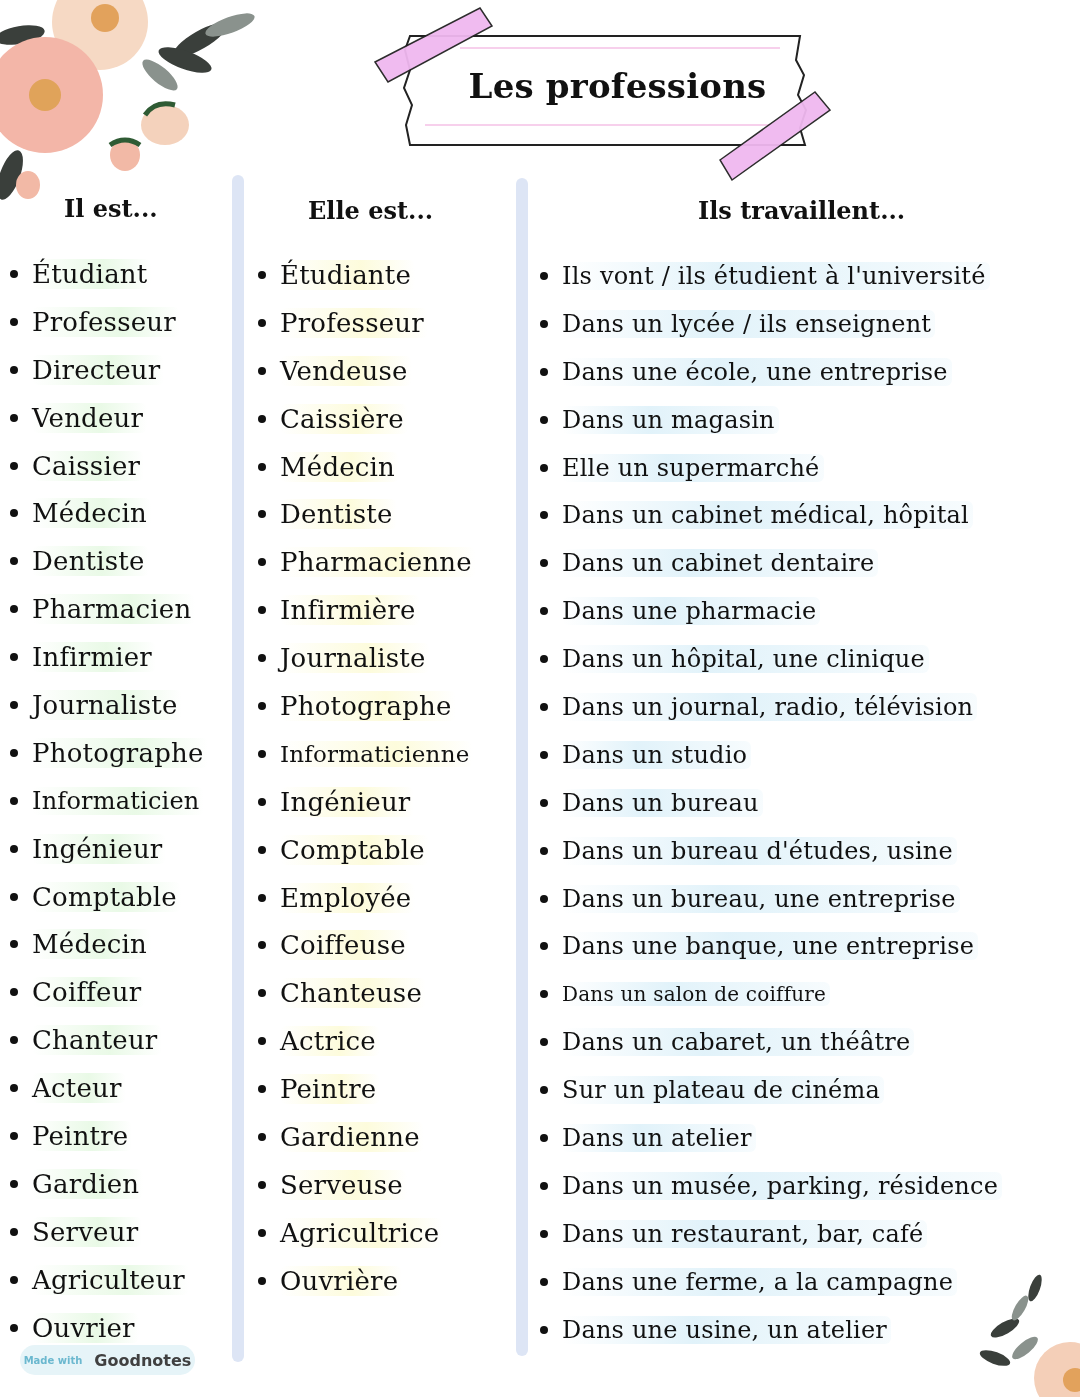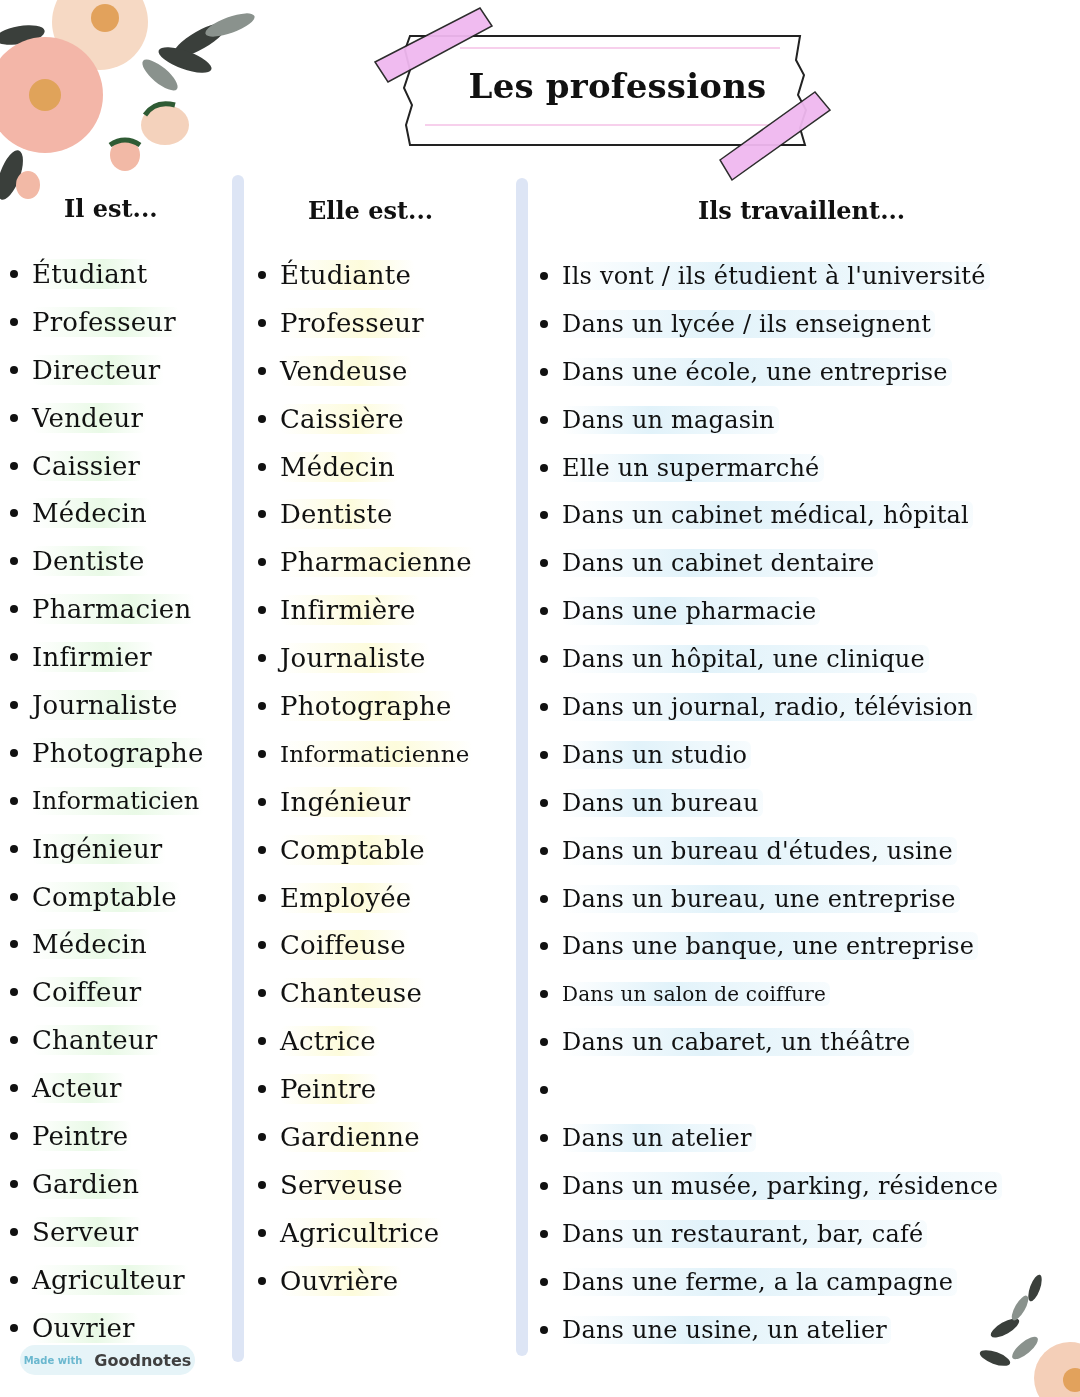--- a/index.html
+++ b/index.html
@@ -351,20 +351,21 @@
   <li>
       <span class="bullet"></span>
       <span class="hl" style="font-size:20px">Dans un salon de coiffure</span>
     </li>
   <li>
       <span class="bullet"></span>
       <span class="hl" style="font-size:24px">Dans un cabaret, un théâtre</span>
     </li>
   <li>
       <span class="bullet"></span>
+      <span class="hl" style="font-size:24px">Sur un plateau de cinéma</span>
     </li>
   <li>
       <span class="bullet"></span>
       <span class="hl" style="font-size:24px">Dans un atelier</span>
     </li>
   <li>
       <span class="bullet"></span>
       <span class="hl" style="font-size:24px">Dans un musée, parking, résidence</span>
     </li>
   <li>

